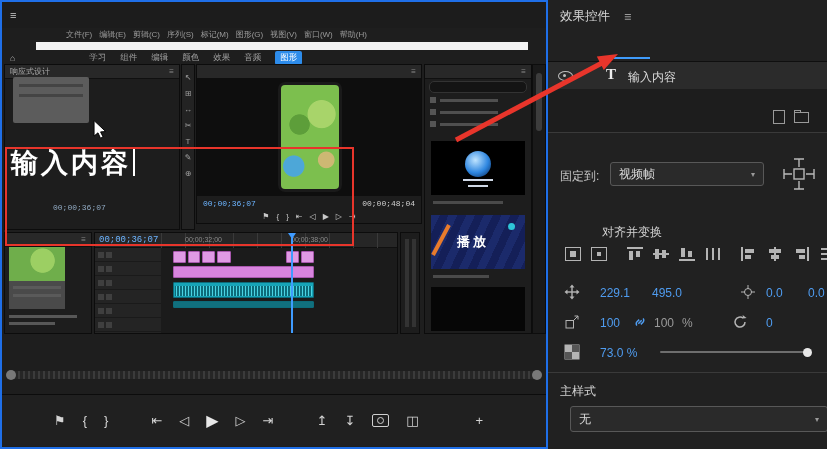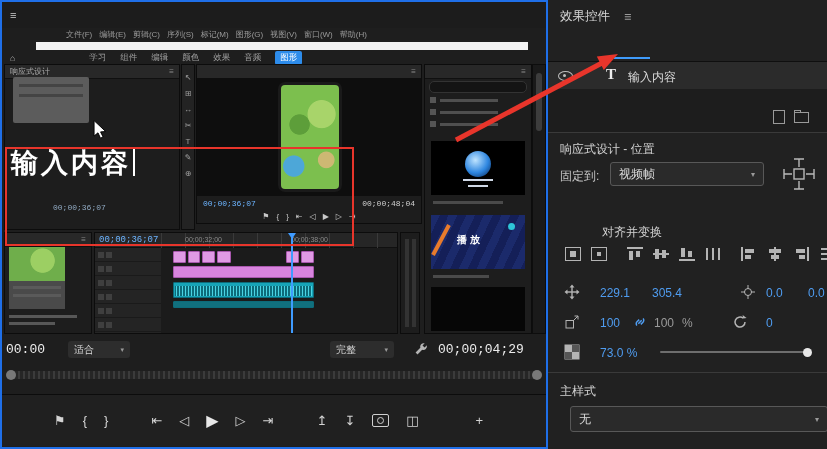--- a/index.html
+++ b/index.html
@@ -57,21 +57,21 @@
   
   .searchbox{position:absolute;left:4px;top:16px;right:4px;height:10px;background:#141414;border:1px solid #333;border-radius:5px;}
   .prow{position:absolute;left:5px;display:flex;align-items:center;gap:4px;}
   .prow b{width:6px;height:6px;background:#555;display:block;}
   .prow i{display:block;height:3px;background:#4f4f4f;width:58px;}
   .thumb{position:absolute;left:6px;right:6px;height:54px;background:#000;overflow:hidden;}
   .logo-orb{position:absolute;left:50%;top:42%;width:26px;height:26px;margin:-13px 0 0 -13px;border-radius:50%;
             background:radial-gradient(circle at 40% 35%, #bfe4ff, #2e86e0 55%, #0a2c5e 95%);}
   .logo-line{position:absolute;left:50%;height:2px;background:#cfd8e6;transform:translateX(-50%);}
   .thumb-play{background:repeating-linear-gradient(115deg,#1b2a6b 0 8px,#141f58 8px 16px);}
-  .play-text{position:absolute;left:26px;top:18px;font-size:10px;font-weight:700;color:#fff;letter-spacing:3px;}
+  .play-text{position:absolute;left:26px;top:18px;font-size:13px;font-weight:700;color:#fff;letter-spacing:3px;}
   .play-slash{position:absolute;left:8px;top:8px;width:4px;height:34px;background:#e87b2c;transform:rotate(28deg);}
   .play-dot{position:absolute;right:10px;top:8px;width:7px;height:7px;border-radius:50%;background:#2ec5d8;}
   .cap{position:absolute;left:8px;height:3px;background:#4a4a4a;}
 
   
   .bin-card{position:absolute;left:4px;top:14px;width:56px;height:62px;background:#4a4a4a;}
   .bin-img{height:34px;background:radial-gradient(circle at 60% 40%, #9ccf63 0 30%, rgba(0,0,0,0) 32%),#6fae4b;}
   .bin-line{height:3px;background:#5a5a5a;margin:5px 4px 0 4px;}
   .bin-cap{position:absolute;left:4px;height:3px;background:#575757;}
 
@@ -332,37 +332,20 @@
 
     <div class="panel" style="left:398px;top:230px;width:20px;height:102px;">
       <div class="meterbar" style="left:4px;"></div>
       <div class="meterbar" style="left:11px;"></div>
     </div>
 
     <div class="scroll-strip">
       <div class="scroll-handle"></div>
     </div>
 
-    <div class="ctlrow">
-      <span class="abs bigtc tc" style="left:4px;top:2px;">00:00</span>
-      <div class="dd abs" style="left:66px;top:1px;width:62px;height:17px;">
-        <span>适合</span>
-          <span class="chev">▾</span>
-      </div>
-      <div class="dd abs" style="left:328px;top:1px;width:64px;height:17px;">
-        <span>完整</span>
-          <span class="chev">▾</span>
-      </div>
-      <span class="abs" style="left:412px;top:2px;">
-        <svg width="14" height="14" viewBox="0 0 14 14">
-            <path d="M9.8 1.2a3.6 3.6 0 0 0-3.5 4.6L1.6 10.5l1.9 1.9 4.7-4.7a3.6 3.6 0 0 0 4.6-4.4L10.6 5.5 8.5 3.4l2.2-2.1a3.6 3.6 0 0 0-.9-.1z" fill="#b5b5b5"></path>
-          </svg>
-      </span>
-      <span class="abs bigtc tc" style="left:436px;top:2px;">00;00;04;29</span>
-    </div>
 
     <div class="zoombar">
       <div class="knob" style="left:-2px;"></div>
       <div class="knob" style="right:-2px;"></div>
     </div>
 
     <div class="transport">
       <span>⚑</span>
       <span>{</span>
       <span>}</span>
@@ -393,21 +376,20 @@
       <span class="eye-icon"></span>
       <span class="layer-T">T</span>
       <span class="layer-name">输入内容</span>
     </div>
     <div class="list-area">
       <span class="page-icon" style="right:42px;bottom:8px;"></span>
       <span class="folder-icon" style="right:18px;bottom:9px;"></span>
     </div>
     <div class="eg-divider" style="top:132px;background:#3a3a3a;"></div>
 
-    <div class="eg-heading" style="top:141px;">响应式设计 - 位置</div>
     <span class="abs eg-label" style="left:12px;top:168px;">固定到:</span>
     <div class="eg-select" style="left:62px;top:162px;width:154px;">
       <span>视频帧</span>
       <span style="font-size:8px;color:#9a9a9a;">▾</span>
     </div>
     <span class="abs" style="left:232px;top:155px;">
       <svg width="38" height="38" viewBox="0 0 38 38" stroke="#b9b9b9" stroke-width="1.4" fill="none">
         <rect x="14" y="14" width="10" height="10"></rect>
         <path d="M19 4v8M19 26v8M4 19h8M26 19h8"></path>
         <path d="M14 4h10M14 34h10M4 14v10M34 14v10"></path>
@@ -468,21 +450,21 @@
     </div>
 
     <span class="abs" style="left:16px;top:284px;">
       <svg width="16" height="16" fill="#b4b4b4">
           <path d="M8 0.5l2.5 3h-5zM8 15.5l2.5-3h-5zM0.5 8l3-2.5v5zM15.5 8l-3-2.5v5z"></path>
           <rect x="7.3" y="3" width="1.4" height="10"></rect>
           <rect x="3" y="7.3" width="10" height="1.4"></rect>
         </svg>
     </span>
     <span class="abs blue" style="left:52px;top:286px;">229.1</span>
-    <span class="abs blue" style="left:104px;top:286px;">305.4</span>
+    <span class="abs blue" style="left:104px;top:286px;">495.0</span>
     <span class="abs" style="left:192px;top:284px;">
       <svg width="16" height="16" stroke="#b4b4b4" fill="none">
           <circle cx="8" cy="8" r="3.5"></circle>
           <path d="M8 1v4M8 11v4M1 8h4M11 8h4"></path>
         </svg>
     </span>
     <span class="abs blue" style="left:218px;top:286px;">0.0</span>
     <span class="abs blue" style="left:260px;top:286px;">0.0</span>
 
     <span class="abs" style="left:16px;top:314px;">

